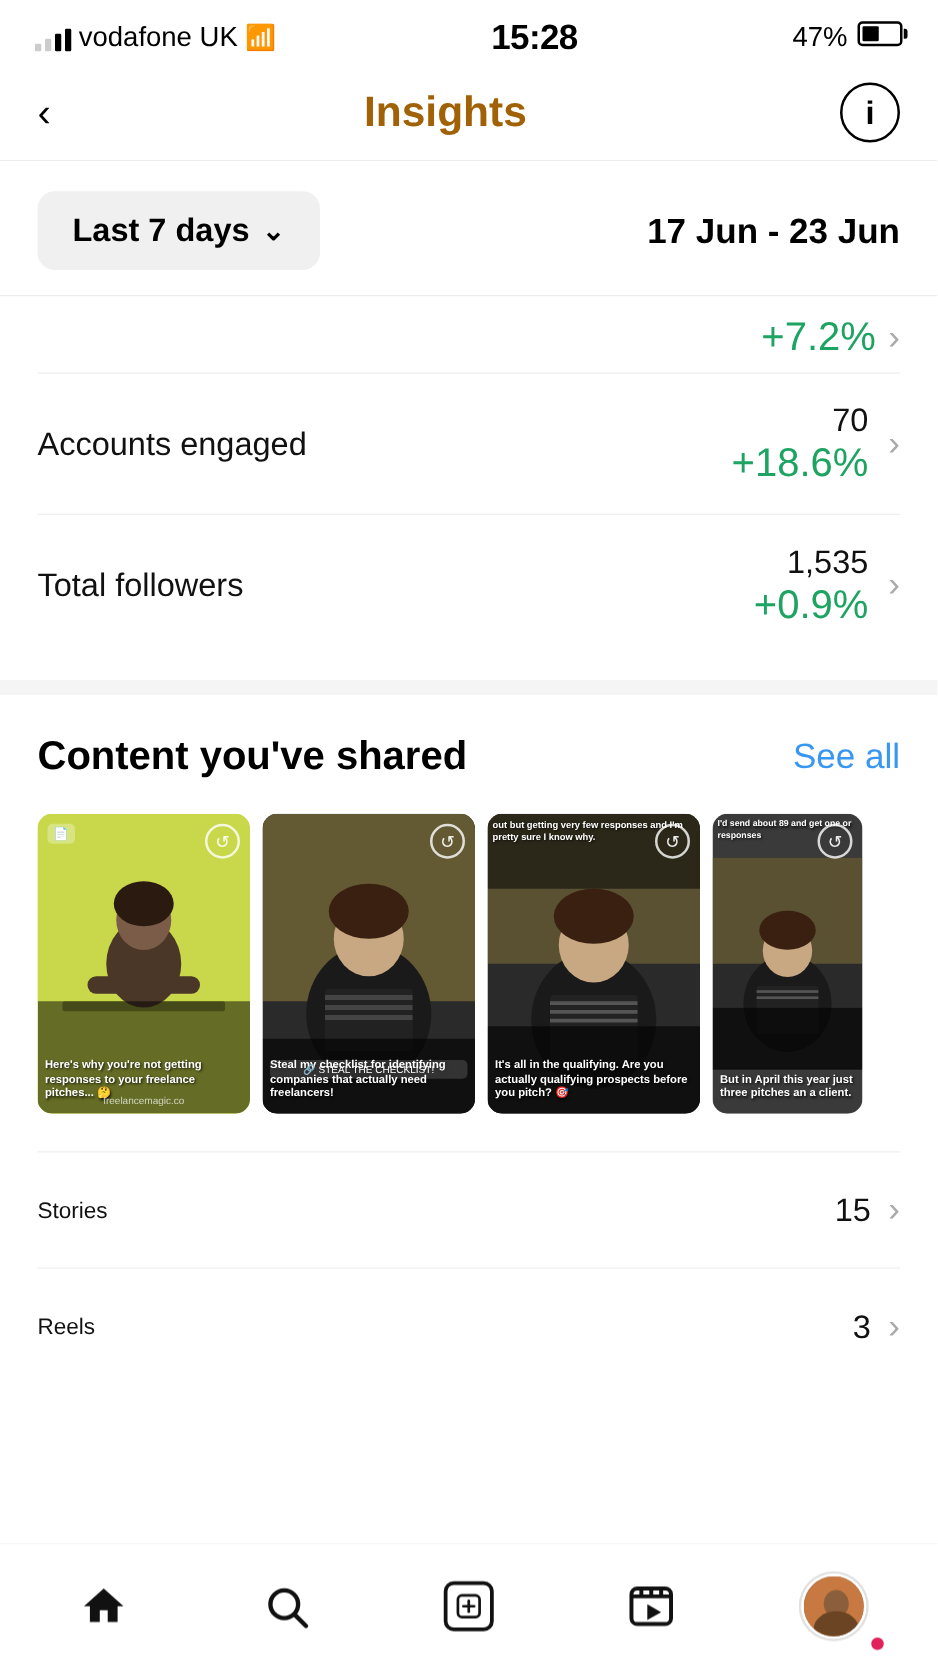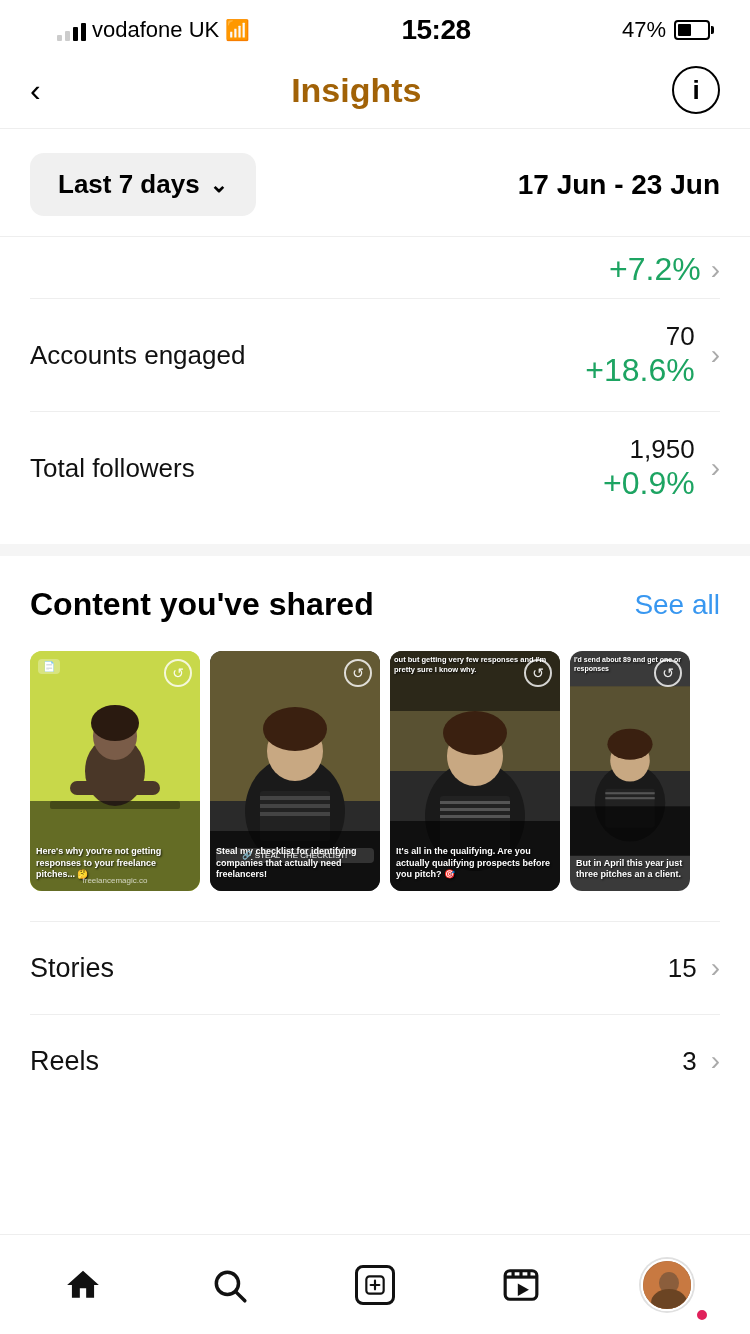--- a/index.html
+++ b/index.html
@@ -12,28 +12,27 @@
       min-height: 1334px;
       overflow-x: hidden;
       position: relative;
     }
 
     
     .status-bar {
       display: flex;
       justify-content: space-between;
       align-items: center;
-      padding: 14px 40px 10px;
+      padding: 14px 28px 10px;
       font-size: 24px;
       font-weight: 500;
       background: #fff;
-      margin-left: 17px;
     }
     .status-left { display: flex; align-items: center; gap: 6px; }
-    .status-right { display: flex; align-items: center; gap: 8px; }
+    .status-right { display: flex; align-items: flex-start; gap: 8px; }
     .signal-bars { display: flex; align-items: flex-end; gap: 3px; height: 22px; }
     .signal-bar {
       width: 5px;
       background: #000;
       border-radius: 1px;
     }
     .signal-bar.off { background: #ccc; }
     .wifi-icon { font-size: 20px; }
     .carrier-text { font-size: 22px; font-weight: 400; }
     .time-text { font-size: 28px; font-weight: 600; letter-spacing: -0.5px; }
@@ -255,21 +254,21 @@
       background: #fff;
     }
     .sub-content-item {
       display: flex;
       justify-content: space-between;
       align-items: center;
       padding: 30px 0;
       border-top: 1px solid #eee;
     }
     .sub-content-label {
-      font-size: 27px;
+      font-size: 18px;
       color: #111;
     }
     .sub-content-right {
       display: flex;
       align-items: center;
       gap: 14px;
     }
     .sub-content-number {
       font-size: 26px;
       color: #111;
@@ -410,21 +409,21 @@
         <div class="stat-change-positive">+18.6%</div>
       </div>
       <span class="chevron-right">›</span>
     </div>
   </div>
 
   <div class="stat-item">
     <span class="stat-label">Total followers</span>
     <div class="stat-right">
       <div class="stat-values">
-        <div class="stat-number">1,950</div>
+        <div class="stat-number">1,535</div>
         <div class="stat-change-positive">+0.9%</div>
       </div>
       <span class="chevron-right">›</span>
     </div>
   </div>
 </div>
 
 <div class="section-divider"></div>
 
 <div class="content-section">

